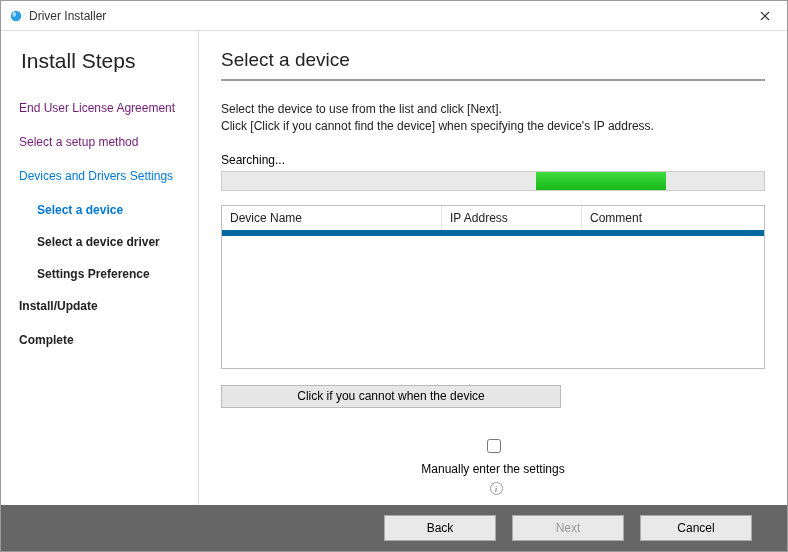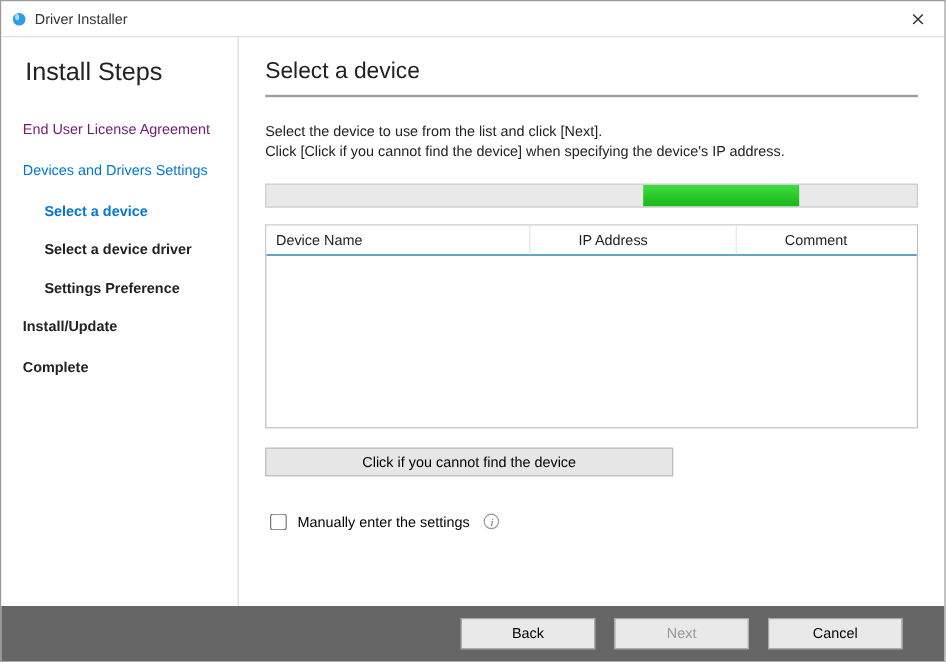--- a/index.html
+++ b/index.html
@@ -124,23 +124,22 @@
   }
   .table {
     border: 1px solid #bfbfbf;
     height: 170px;
     display: flex;
     flex-direction: column;
     margin-bottom: 16px;
   }
   .thead {
     display: flex;
-    border-bottom: 1px solid #0369a1;
+    border-bottom: 6px solid #0369a1;
     background: #fff;
-    gap: 32px;
   }
   .th {
     padding: 5px 8px;
     font-size: 12px;
     color: #222;
     border-right: 1px solid #e5e5e5;
   }
   .th:last-child { border-right: none; }
   .th.c1 { width: 220px; }
   .th.c2 { width: 140px; }
@@ -152,20 +151,21 @@
     background: #e6e6e6;
     border: 1px solid #bbb;
     cursor: pointer;
     font-size: 12px;
     margin-bottom: 28px;
   }
   .manual-row {
     display: flex;
     align-items: center;
     gap: 6px;
+    flex-direction: column;
   }
   .manual-row input[type=checkbox] {
     width: 14px; height: 14px;
   }
   .info-icon {
     width: 13px; height: 13px;
     border: 1px solid #999;
     border-radius: 50%;
     display: inline-flex;
     align-items: center; justify-content: center;
@@ -214,20 +214,21 @@
         <line x1="9" y1="1" x2="1" y2="9" stroke="#333" stroke-width="1.2"></line>
       </svg>
   </div>
 </div>
 
 <div class="content">
   <div class="sidebar">
     <h1>Install Steps</h1>
 
     <div class="step disabled">End User License Agreement</div>
+    <div class="step disabled">Select a setup method</div>
     <div class="step active">Devices and Drivers Settings</div>
 
     <div class="substeps">
       <div class="step active bold">Select a device</div>
       <div class="step bold">Select a device driver</div>
       <div class="step bold">Settings Preference</div>
     </div>
 
     <div class="step bold">Install/Update</div>
     <div class="step bold">Complete</div>
@@ -235,37 +236,38 @@
 
   <div class="main">
     <h2>Select a device</h2>
     <div class="hr"></div>
 
     <div class="instructions">
       <div>Select the device to use from the list and click [Next].</div>
       <div>Click [Click if you cannot find the device] when specifying the device's IP address.</div>
     </div>
 
+    <div class="searching-label">Searching...</div>
 
     <div class="progress-row">
       <div class="progress">
         <div class="bar"></div>
       </div>
     </div>
 
     <div class="table">
       <div class="thead">
         <div class="th c1">Device Name</div>
         <div class="th c2">IP Address</div>
         <div class="th c3">Comment</div>
       </div>
       <div class="tbody"></div>
     </div>
 
-    <button class="find-btn">Click if you cannot find the device</button>
+    <button class="find-btn">Click if you cannot when the device</button>
 
     <div class="manual-row">
       <input type="checkbox" style="">
       <label>Manually enter the settings</label>
       <span class="info-icon">i</span>
     </div>
   </div>
 </div>
 
 <div class="footer">

